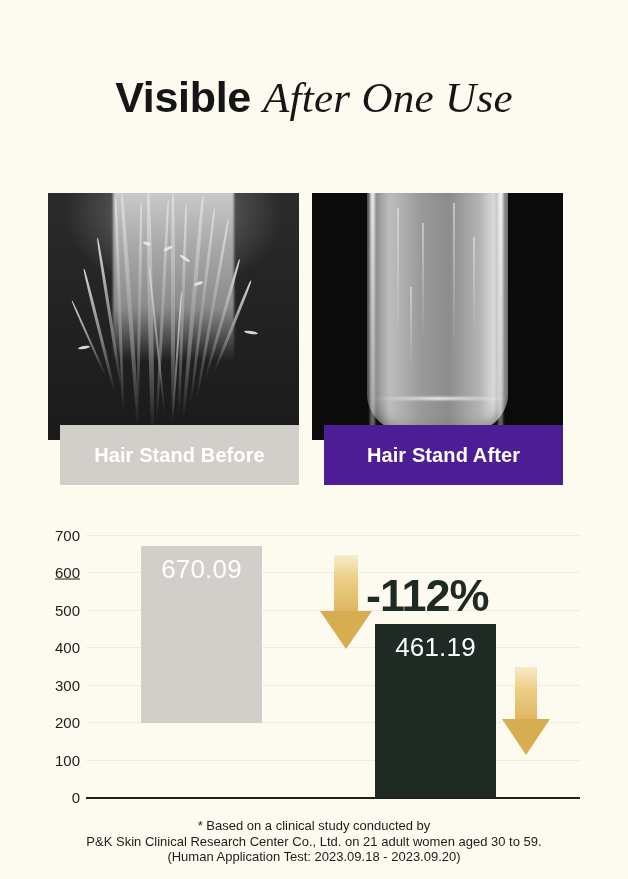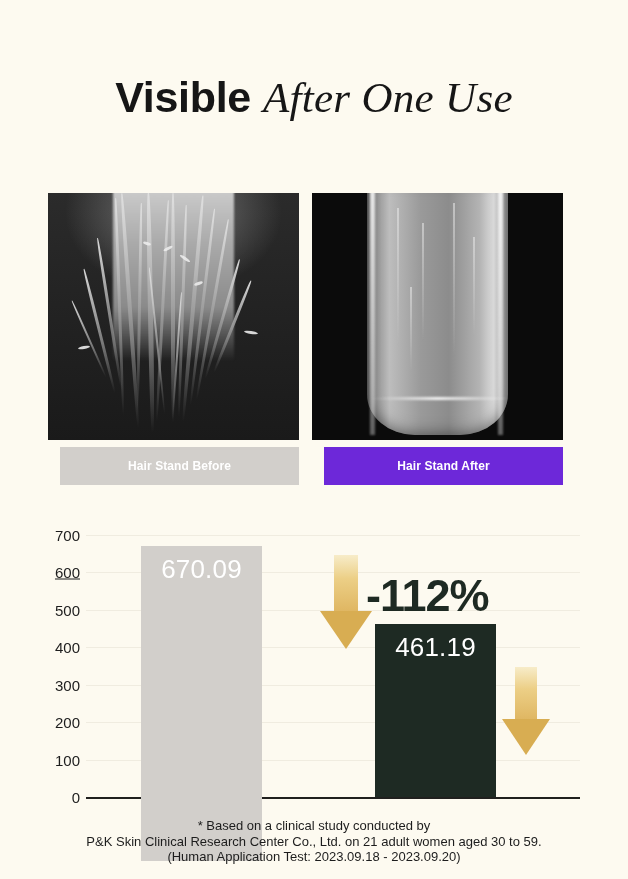--- a/index.html
+++ b/index.html
@@ -95,27 +95,27 @@
     filter:blur(1.1px);
     border-radius:50%;
   }
   .scratch{
     position:absolute;
     background:linear-gradient(180deg,rgba(235,235,235,.55),rgba(235,235,235,0));
     filter:blur(.6px);
   }
 
   .caption{
-    position:absolute;left:12px;right:0;bottom:0;height:38px;
+    position:absolute;left:12px;right:0;bottom:0;height:60px;
     display:flex;align-items:center;justify-content:center;
-    font-size:12px;font-weight:700;color:#ffffff;
+    font-size:20px;font-weight:700;color:#ffffff;
     letter-spacing:.1px;
   }
   .caption.before{background:#d2cfcb;}
-  .caption.after{background:#6d28d9;}
+  .caption.after{background:#4c1d95;}
 
   
   .chart{position:absolute;left:0;top:525px;width:628px;height:290px;}
   .plot{
     position:absolute;left:86px;top:8px;width:494px;height:260px;
   }
   .gridline{
     position:absolute;left:0;right:0;height:1px;background:#f0ece0;
   }
   .ytick{
@@ -242,21 +242,21 @@
         <div class="ytick" style="top: 272px;">0</div>
         <div class="ytick" style="top: 234.571px;">100</div>
         <div class="ytick" style="top: 197.143px;">200</div>
         <div class="ytick" style="top: 159.714px;">300</div>
         <div class="ytick" style="top: 122.286px;">400</div>
         <div class="ytick" style="top: 84.8571px;">500</div>
         <div class="ytick" style="top: 47.4286px; text-decoration: underline;">600</div>
         <div class="ytick" style="top: 10px;">700</div>
       </div>
     <div id="bars">
-        <div class="bar b1" style="left: 141px; width: 121px; top: 21.1949px; height: 315px; bottom: auto; background: rgb(210, 207, 203);">
+        <div class="bar b1" style="left: 141px; width: 121px; top: 21.1949px; height: 177px; bottom: auto; background: rgb(210, 207, 203);">
           <div class="val">670.09</div>
         </div>
         <div class="bar b2" style="left: 375px; width: 121px; top: 99.3832px; height: 172.617px; bottom: auto; background: rgb(30, 42, 35);">
           <div class="val">461.19</div>
         </div>
       </div>
 
     <div class="pct" id="pct" style="left: 366px; top: 45px;">-112%</div>
 
     <div class="arrow" id="arrowA" style="left: 320px; top: 30px; width: 52px; height: 94px;">

